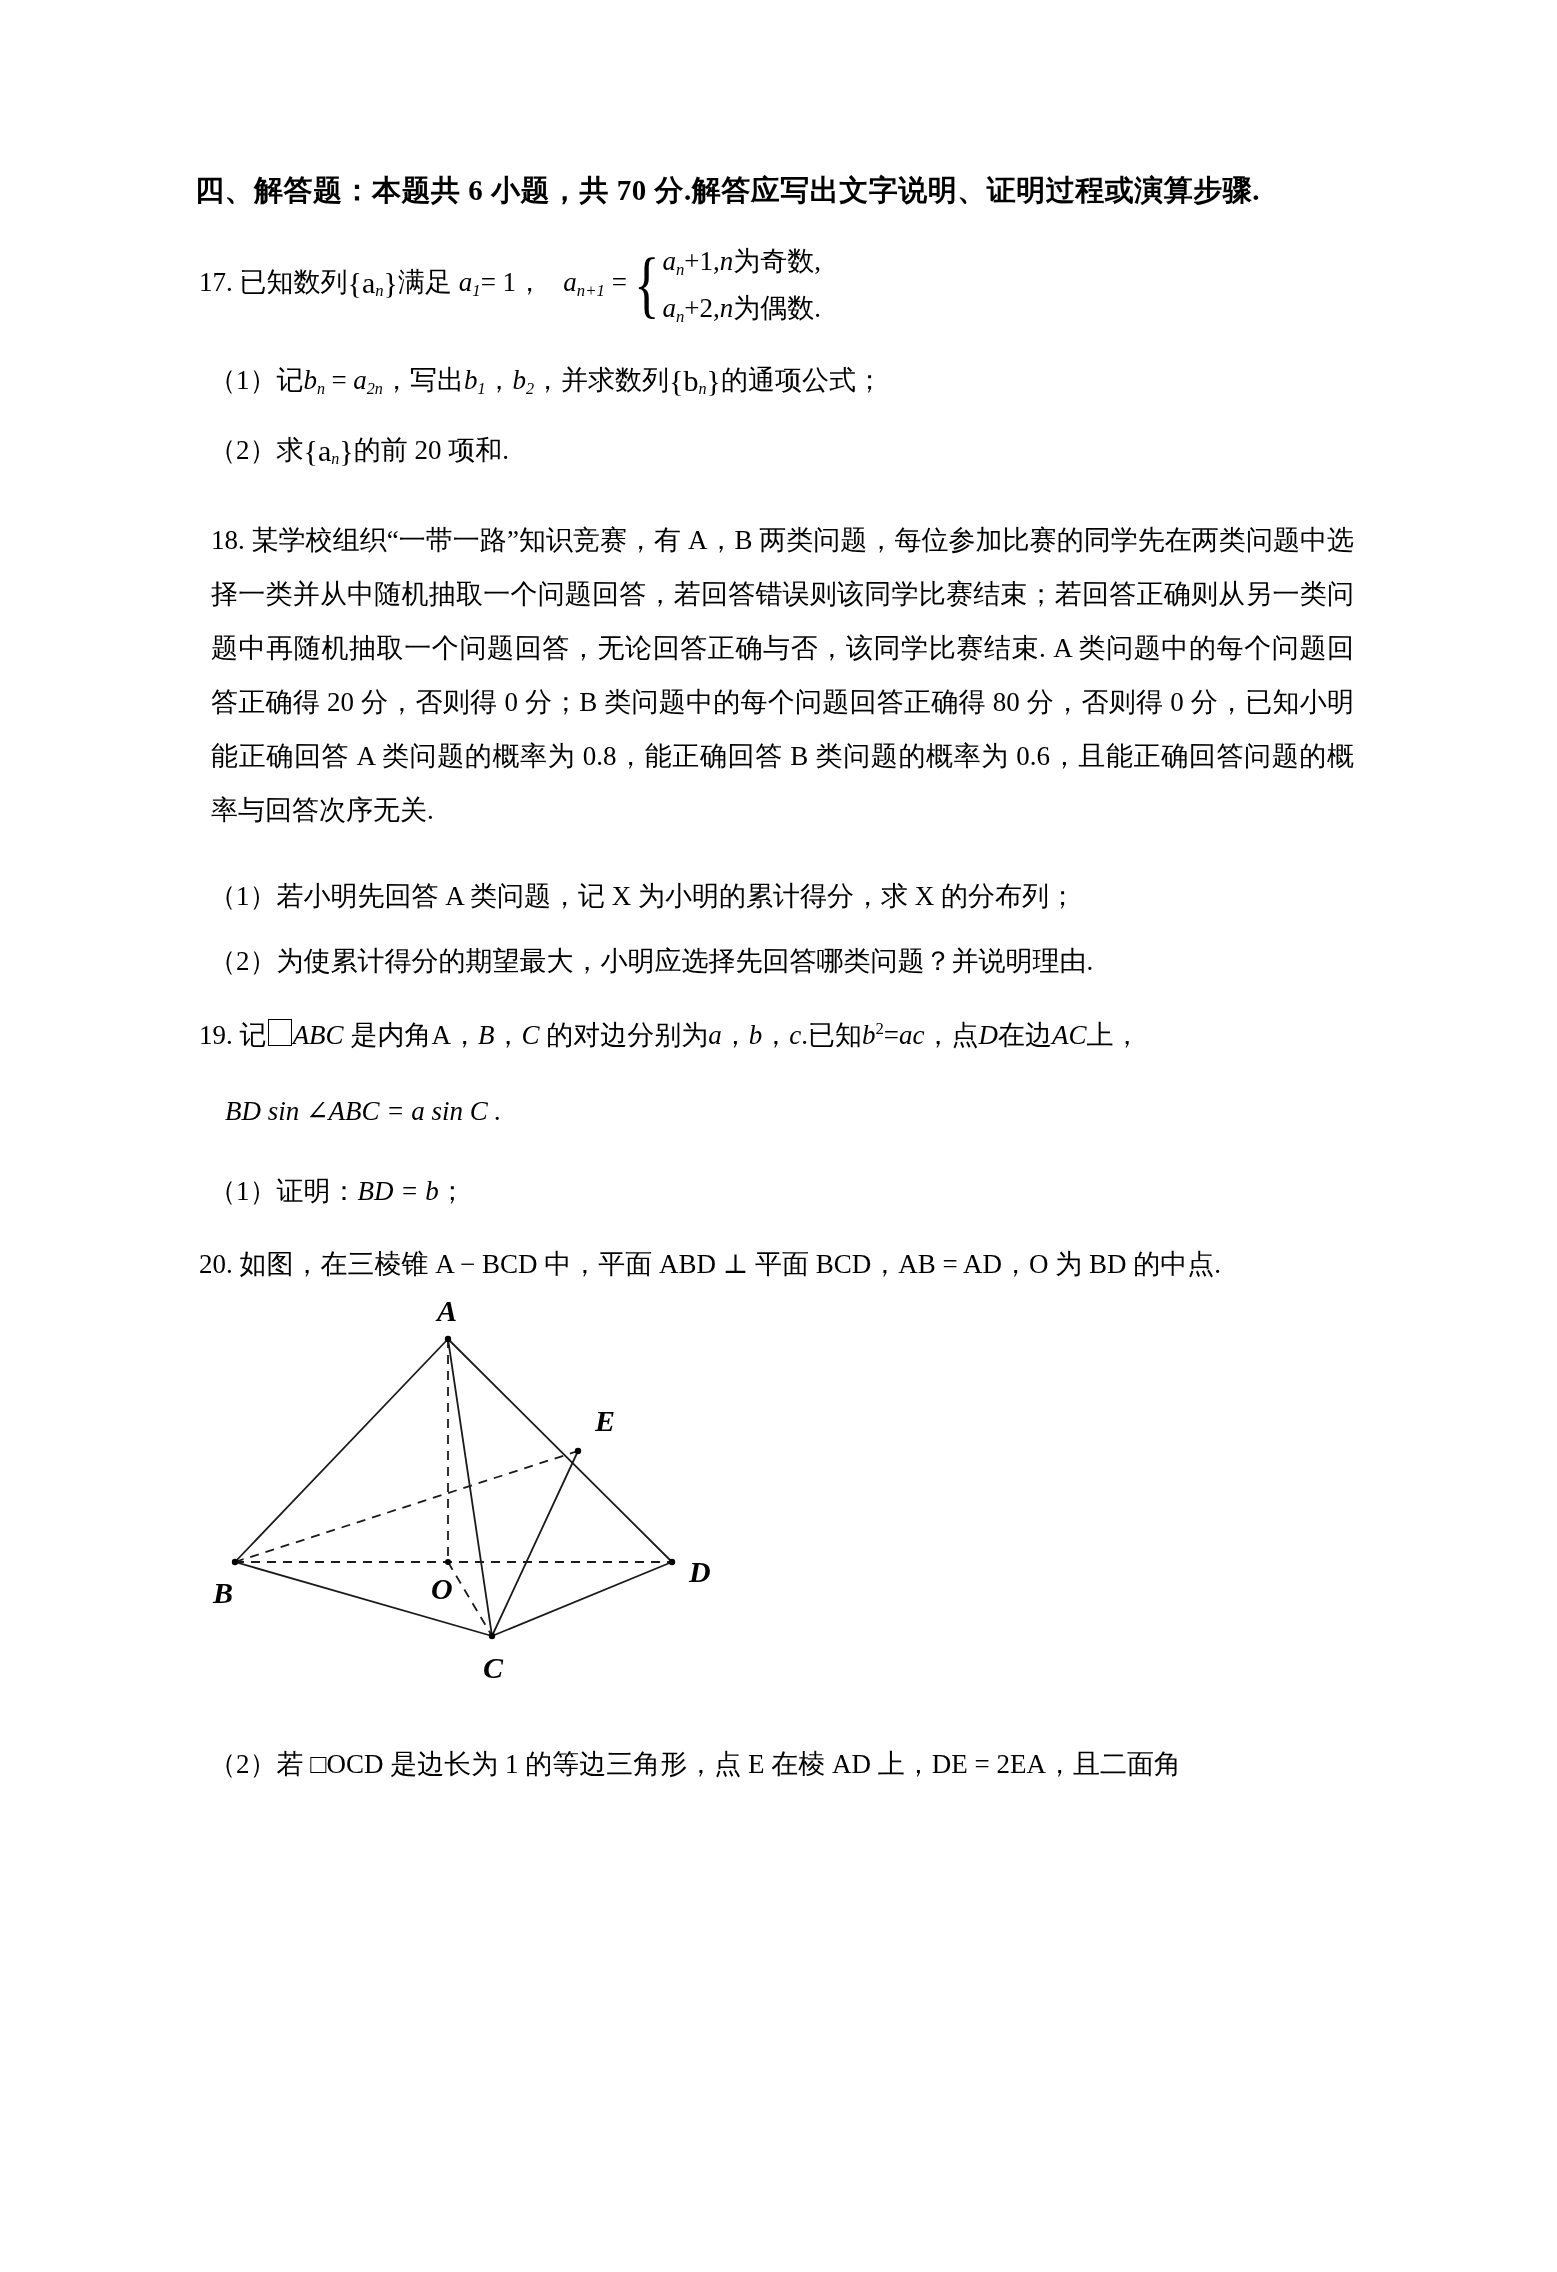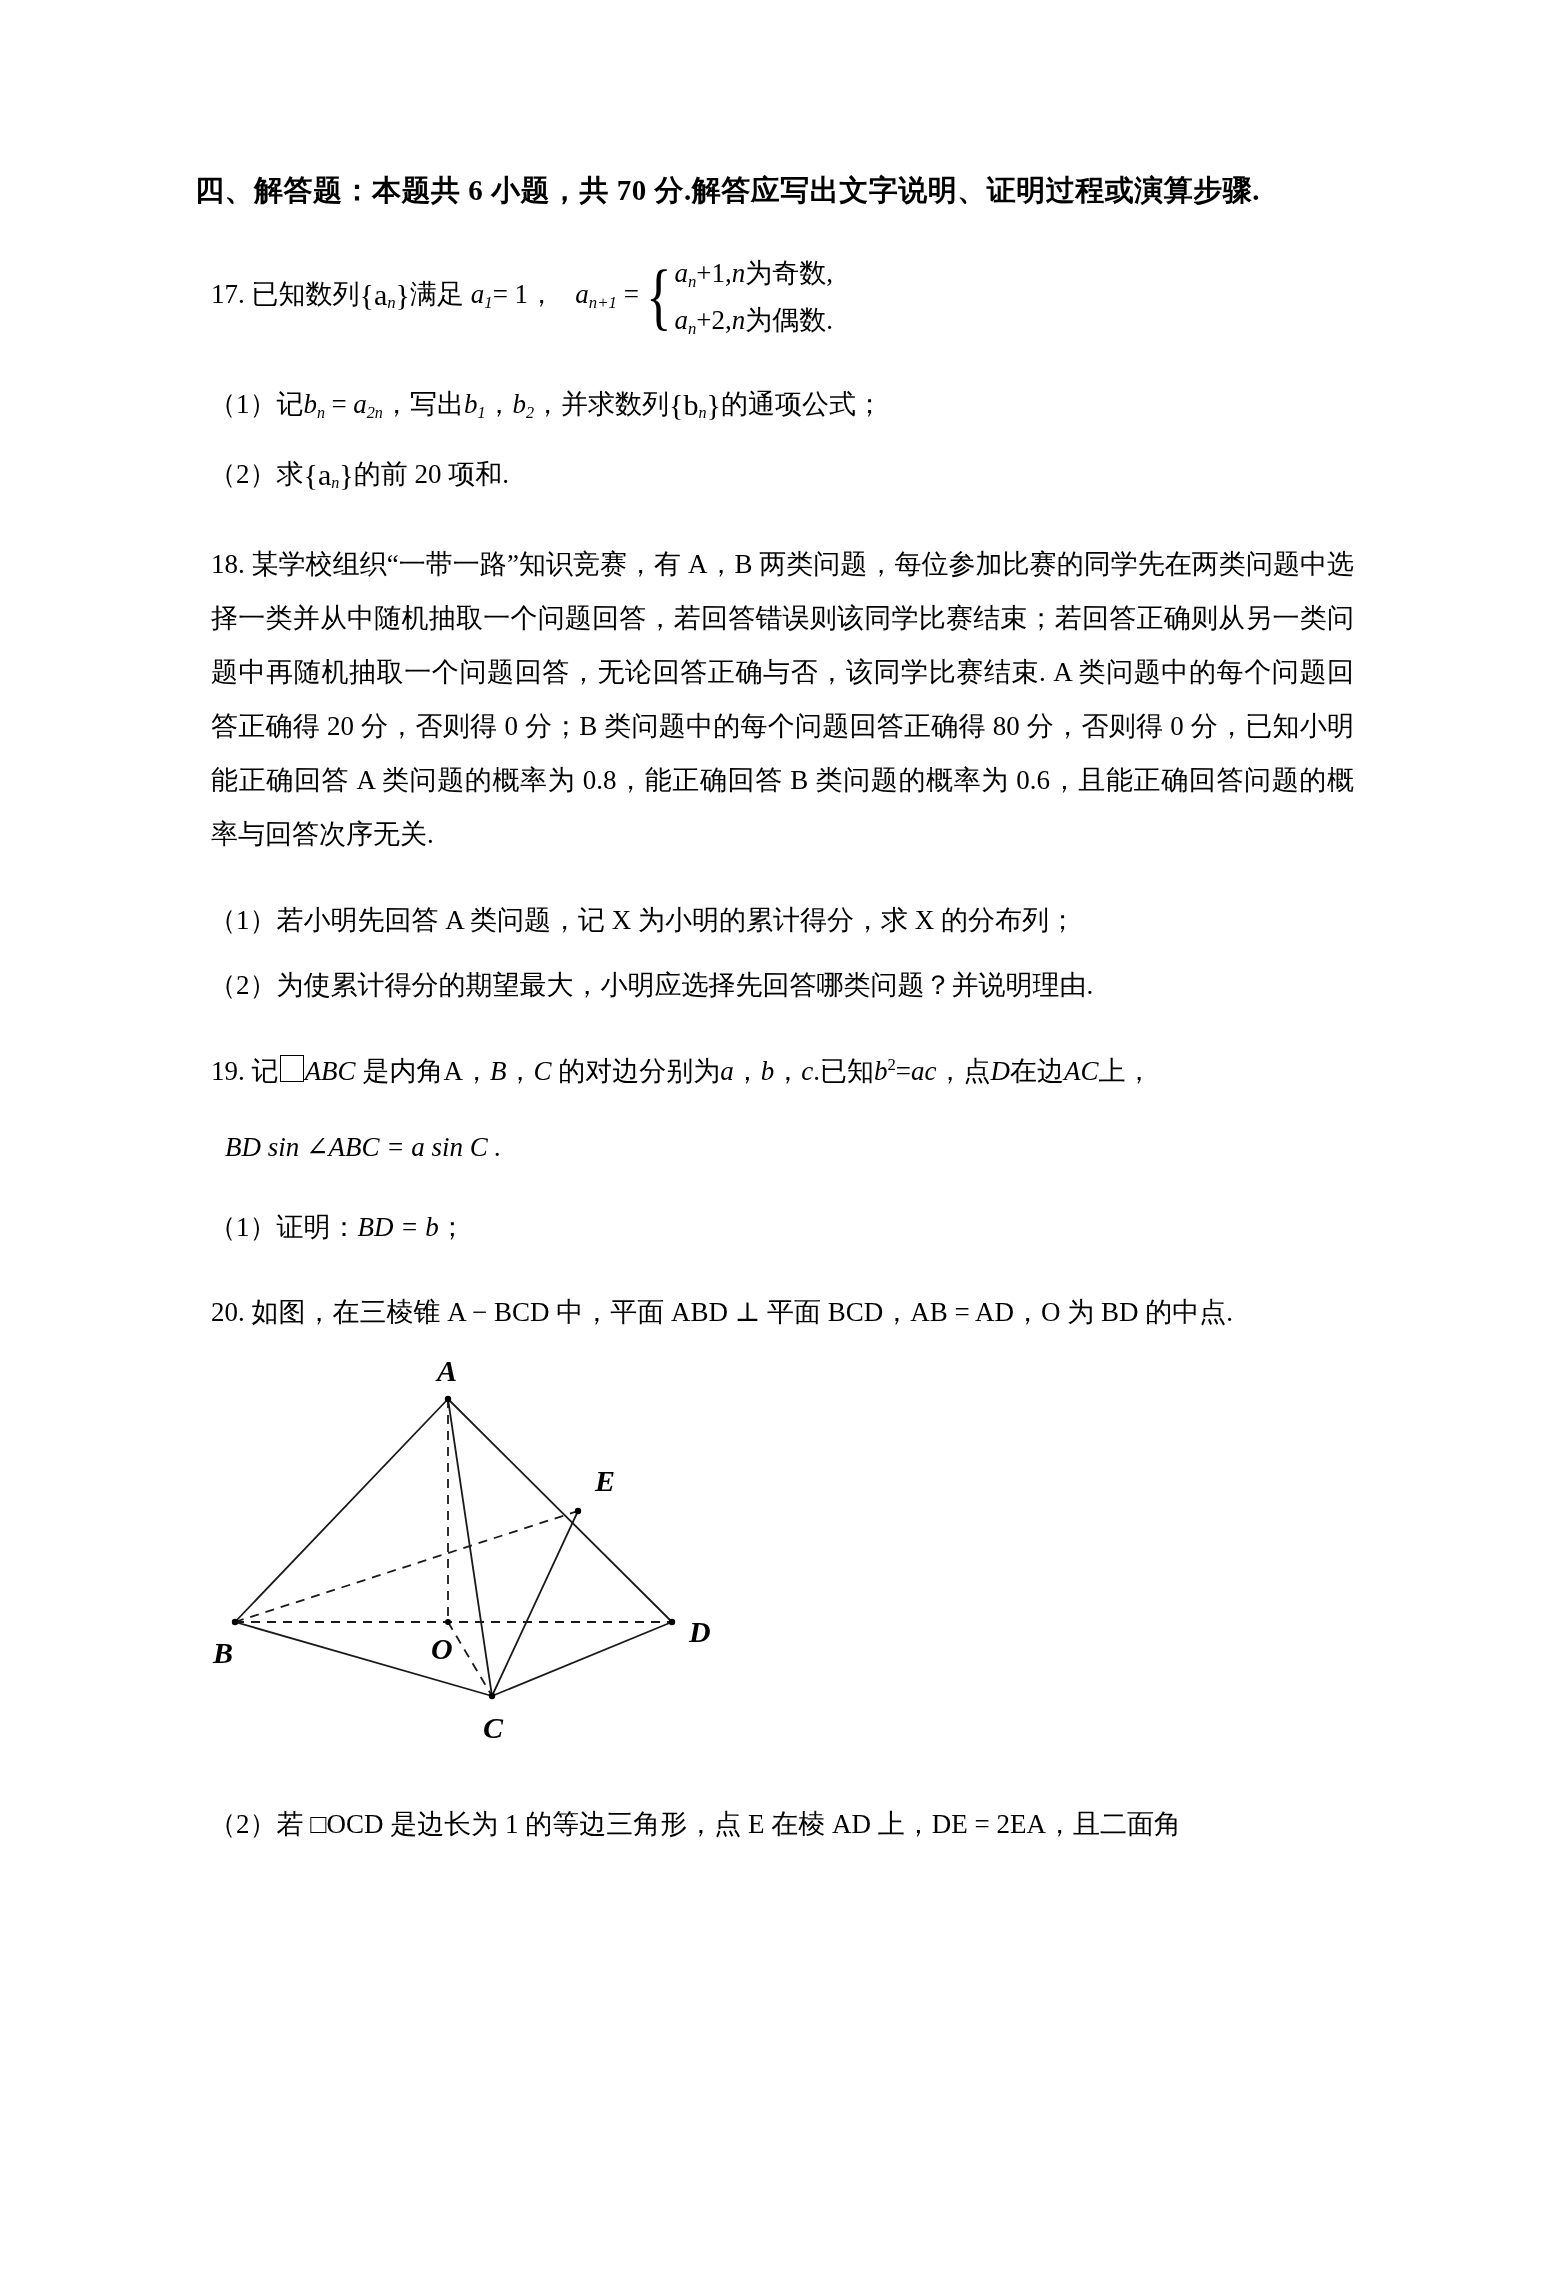--- a/index.html
+++ b/index.html
@@ -30,21 +30,21 @@
     font-size: 29px;
     letter-spacing: 0.5px;
     margin: 0;
     padding-top: 172px;
     line-height: 1.25;
     white-space: nowrap;
   }
   .qline {
     font-size: 27px;
     line-height: 1.62;
-    margin: 16px;
+    margin: 4px;
     padding-top: 26px;
   }
   .qpara {
     font-size: 27px;
     line-height: 2.0;
     margin: 16px;
     padding-top: 22px;
     text-align: justify;
     text-justify: inter-ideograph;
   }

